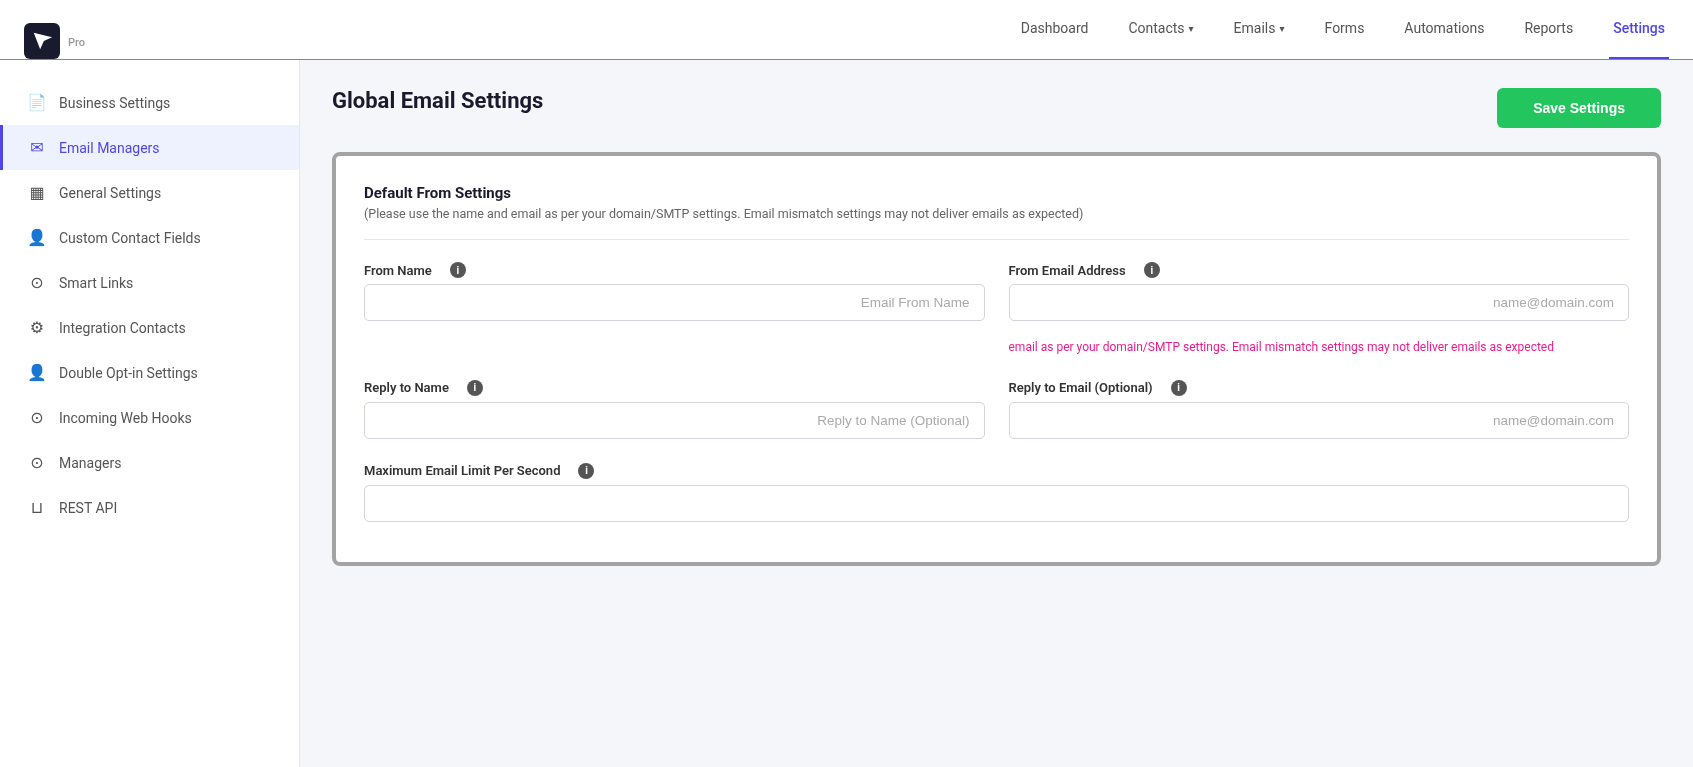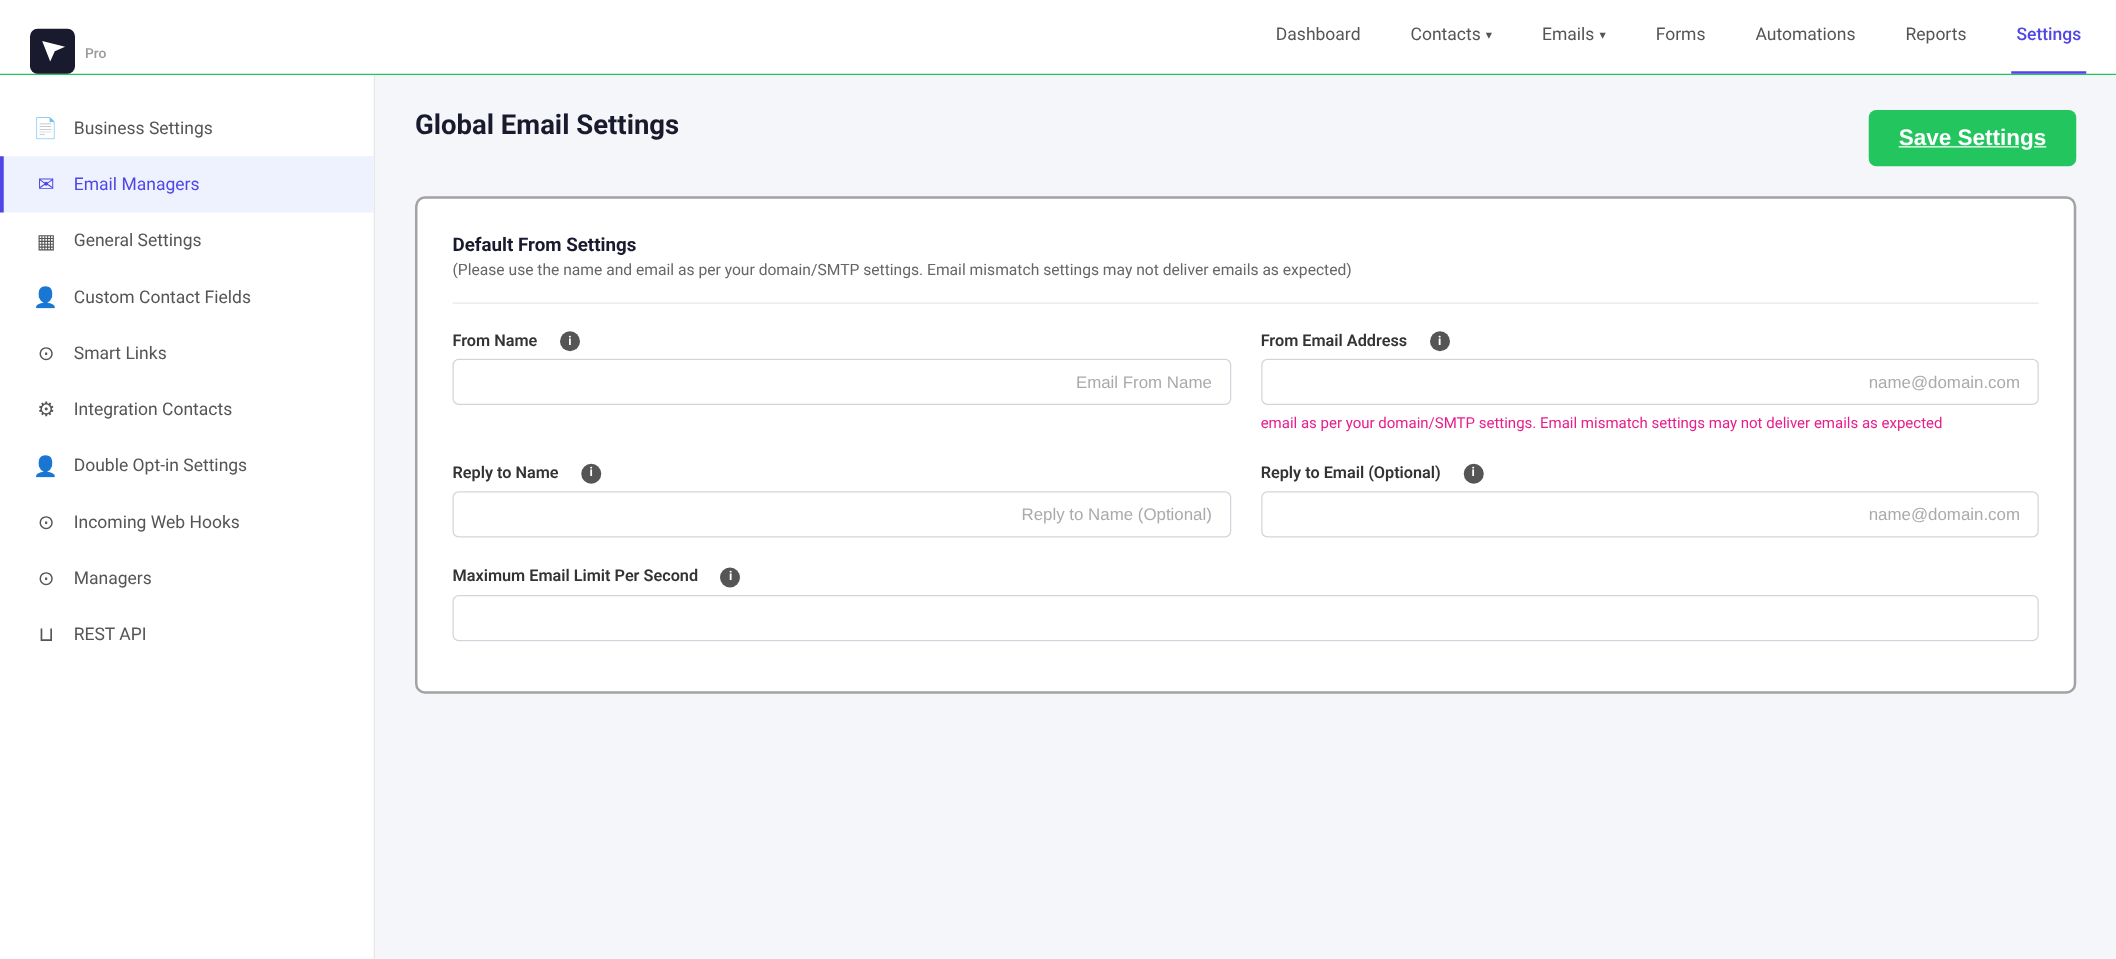--- a/index.html
+++ b/index.html
@@ -54,27 +54,27 @@
 
     
     .main { flex: 1; padding: 28px 32px; background: #f5f6fa; }
 
     
     .page-header {
       display: flex; justify-content: space-between; margin-bottom: 24px;
     }
     .page-title { font-size: 22px; font-weight: 700; color: #1a1a2e; }
     .btn-save {
-      background: #22c55e; color: #fff; border: none; padding: 12px 24px;
-      border-radius: 6px; font-size: 18px; font-weight: 600; cursor: pointer; text-decoration: underline;
+      background: #22c55e; color: #fff; border: none; padding: 12px 36px;
+      border-radius: 6px; font-size: 14px; font-weight: 600; cursor: pointer;
     }
 
     
     .card {
-      background: #fff; border: 2px solid #a3a3a3; border-radius: 8px;
+      background: #fff; border: 4px solid #a3a3a3; border-radius: 8px;
       padding: 28px 28px 32px;
     }
 
     
     .section-title { font-size: 15px; font-weight: 700; color: #1a1a2e; margin-bottom: 4px; }
     .section-desc { font-size: 12.5px; color: #666; margin-bottom: 18px; }
     .divider { border: none; border-top: 1px solid #e5e7eb; margin-bottom: 22px; }
 
     
     .form-row { display: flex; gap: 24px; margin-bottom: 24px; }
@@ -88,21 +88,21 @@
       width: 16px; height: 16px; border-radius: 50%; background: #555;
       color: #fff; font-size: 10px; font-weight: bold; cursor: default;
     }
     .form-input {
       width: 100%; border: 1px solid #d1d5db; border-radius: 5px;
       padding: 10px 14px; font-size: 13.5px; color: #333; background: #fff;
       outline: none;
       text-align: right;
     }
     .form-input::placeholder { color: #aaa; }
-    .field-hint { font-size: 12px; color: #e91e8c; margin-top: 0; line-height: 1.4; }
+    .field-hint { font-size: 12px; color: #e91e8c; margin-top: 12px; line-height: 1.4; }
 
     .form-group-full { margin-bottom: 8px; }
     .form-group-full .form-input { width: 100%; }
   </style>
 </head>
 <body>
 
 <nav class="topnav">
   <div class="topnav-logo">
     <div class="logo-box">

